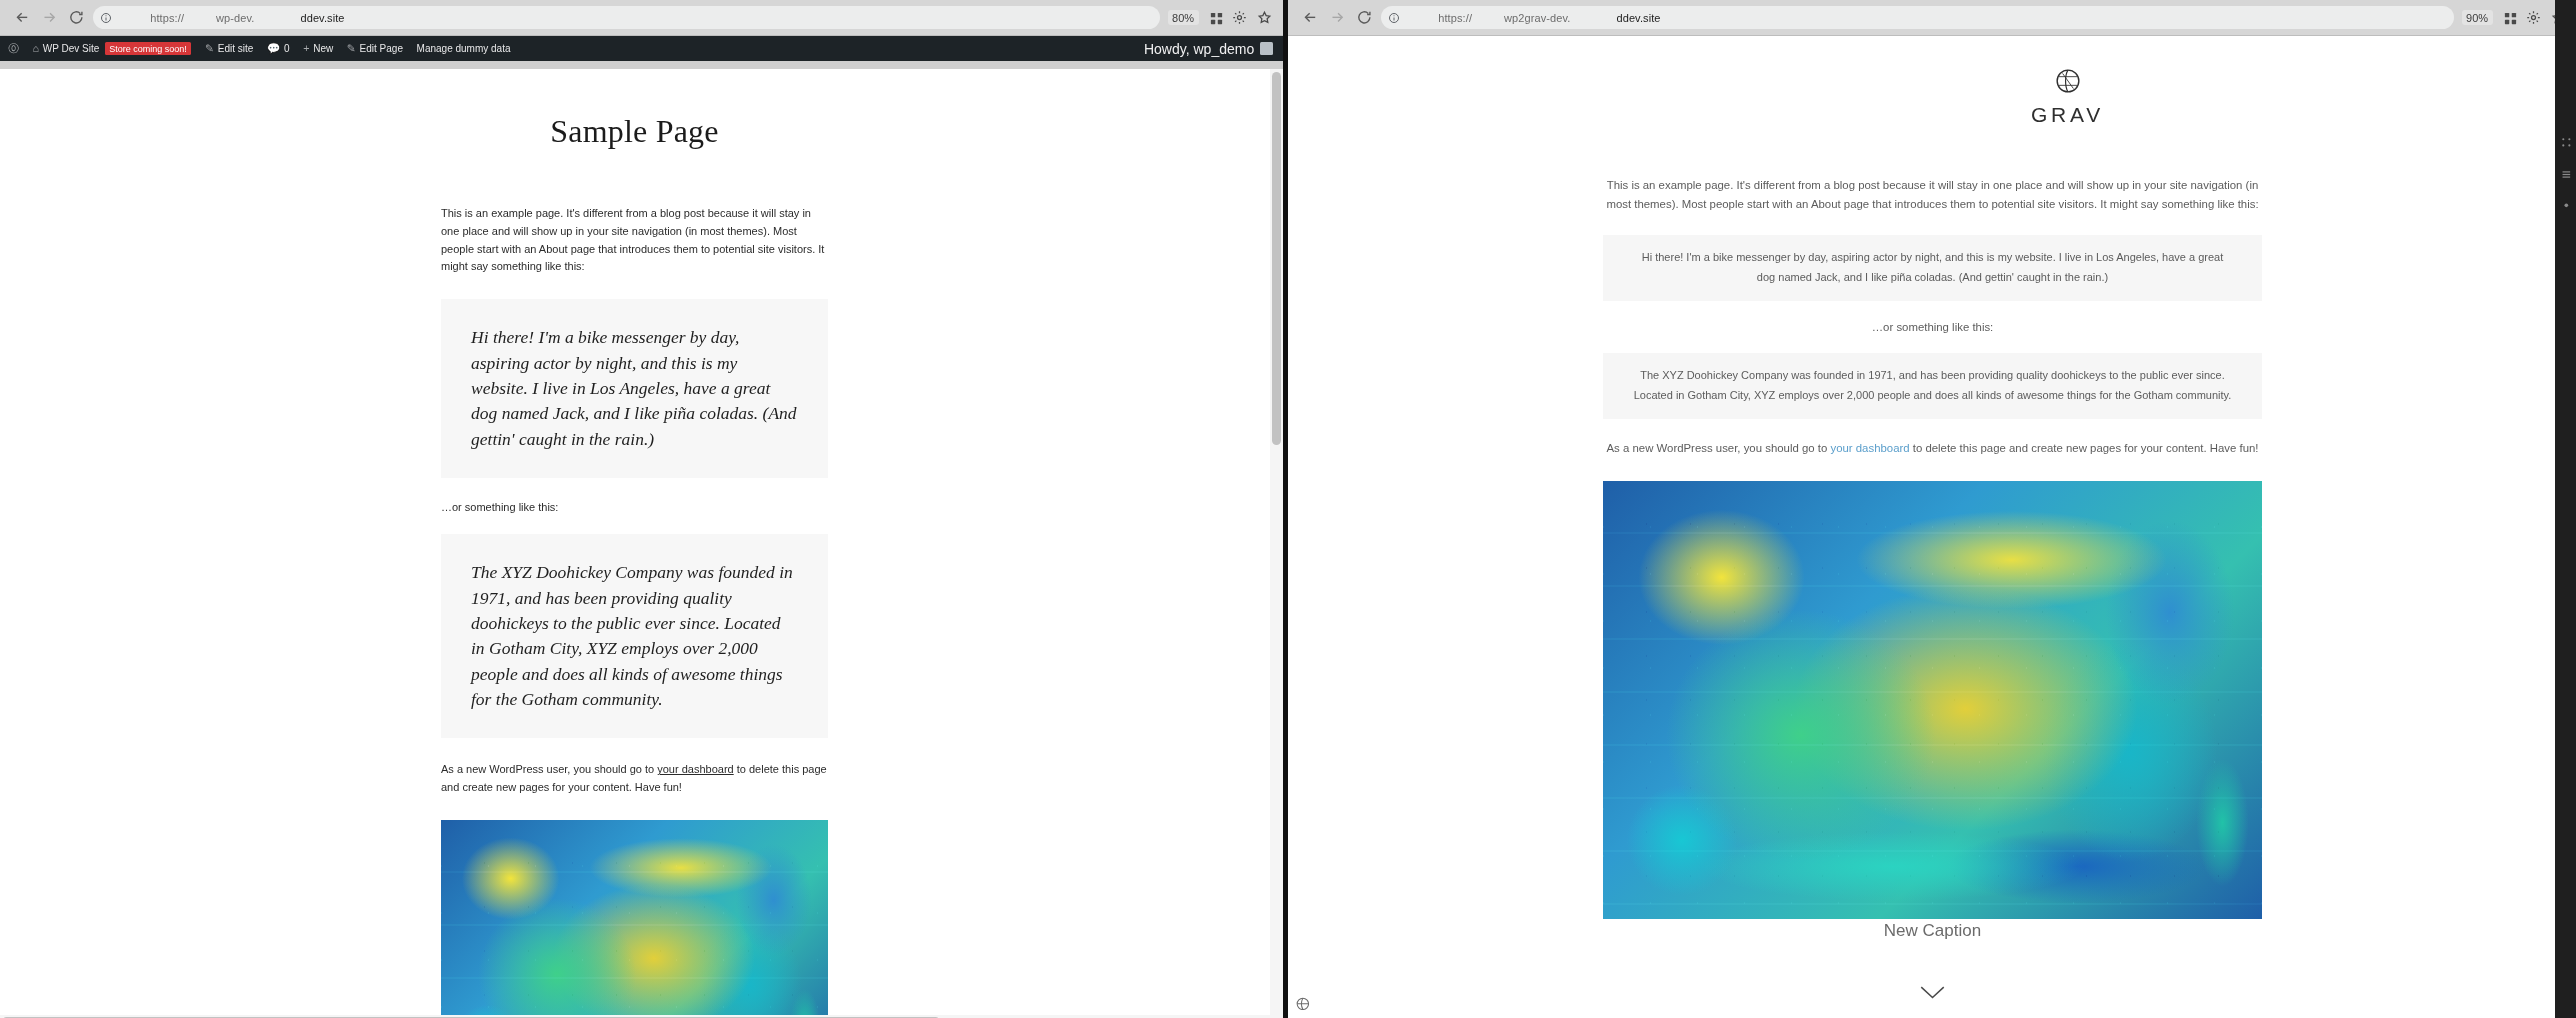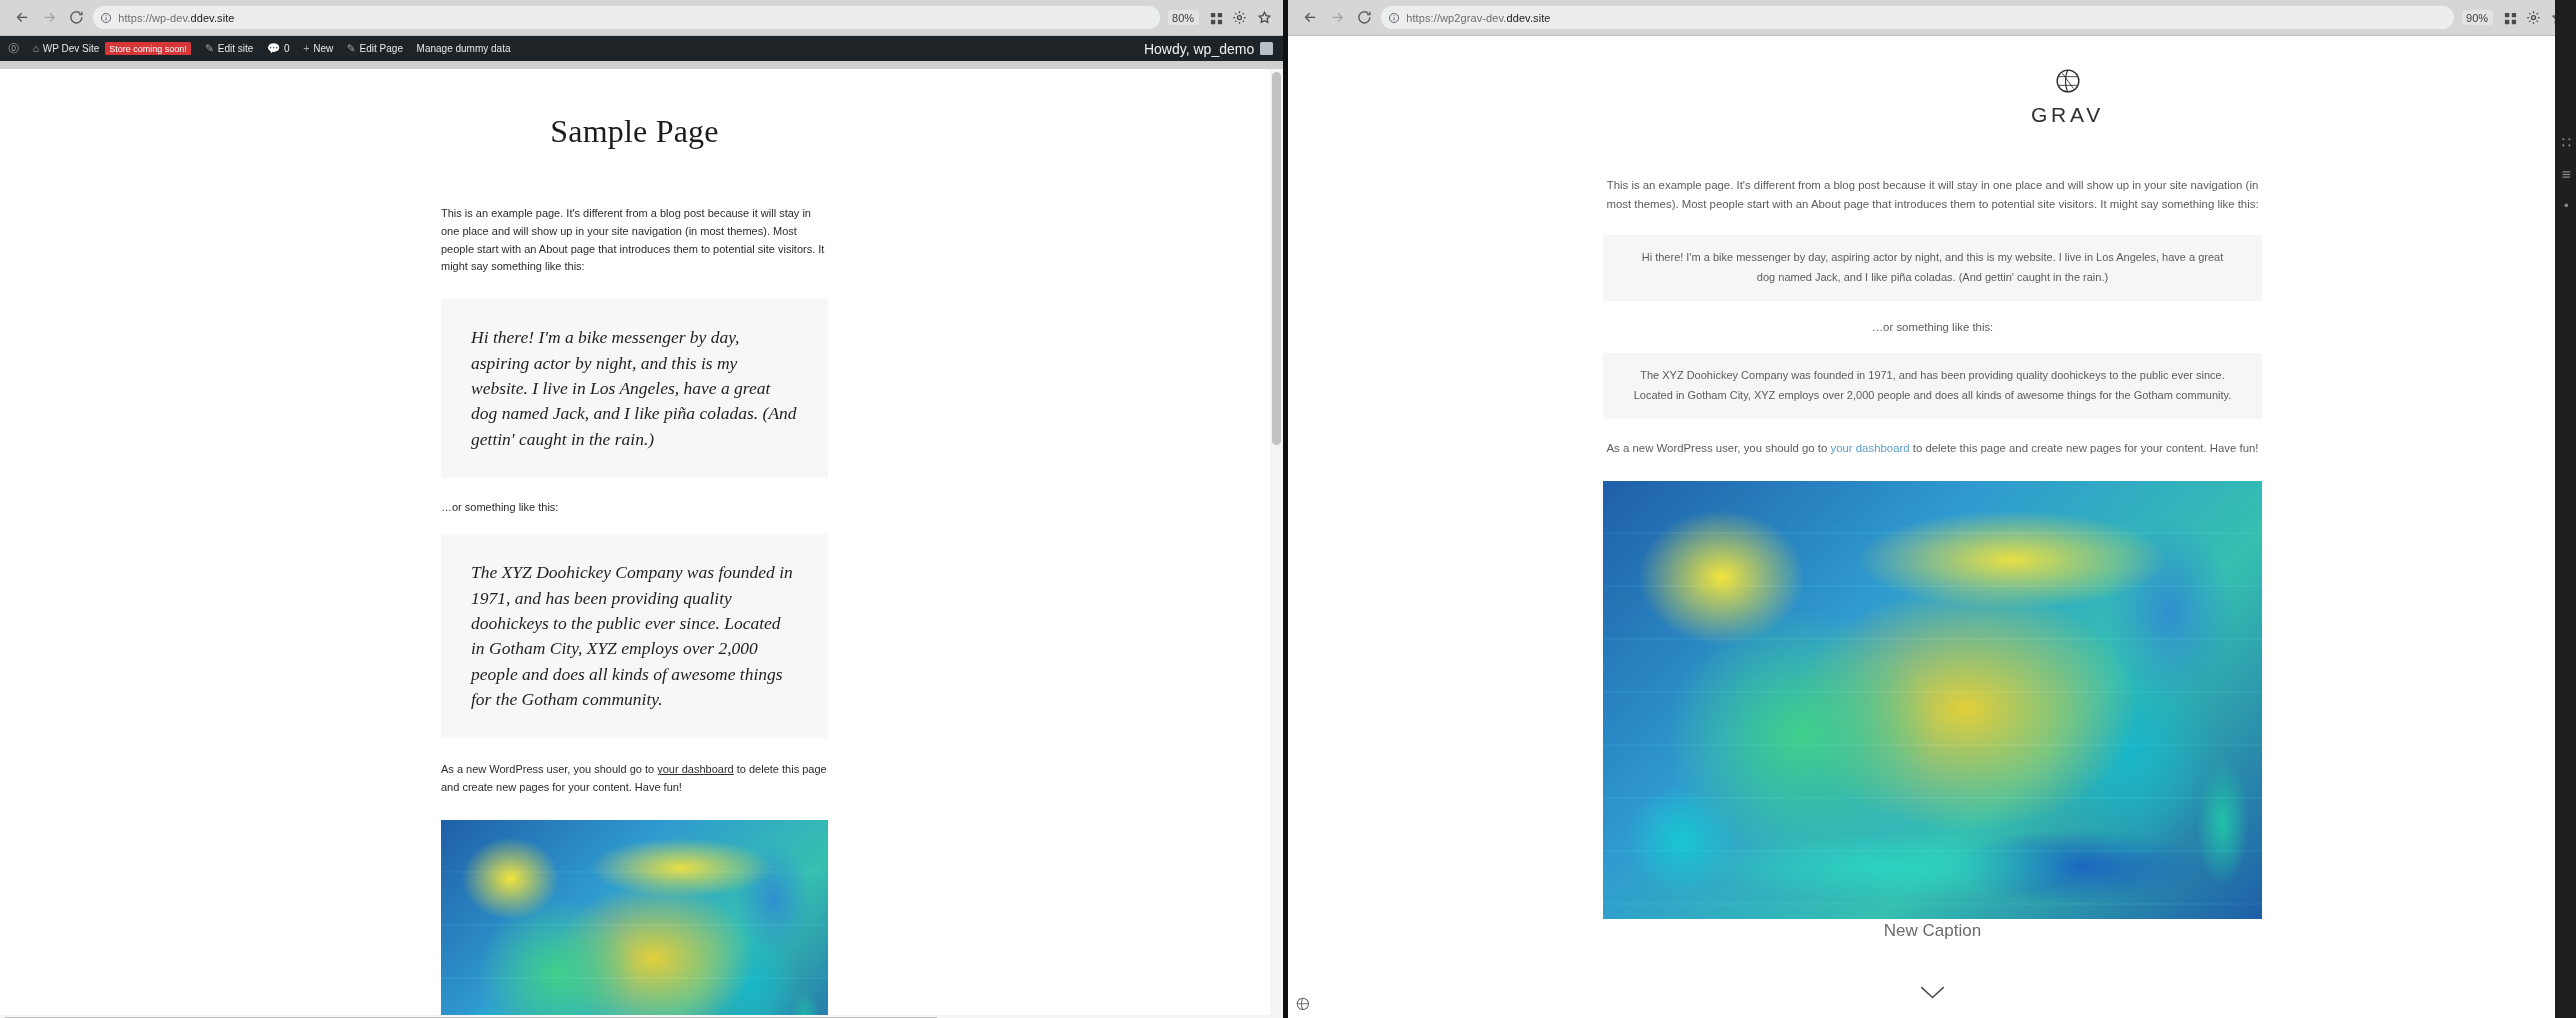--- a/index.html
+++ b/index.html
@@ -27,22 +27,22 @@
   .nav-ico.dim { opacity: .38; }
 
   .omnibox {
     flex: 1; height: 23px; background: #eceded; border-radius: 11.4px;
     display: flex; align-items: center; padding: 0 7.6px; gap: 6px;
     font-size: 10.7px; color: #2b2b2b; min-width: 0;
   }
   .omnibox .info-ico { width: 12px; height: 12px; flex: 0 0 12px; color: #5f6368; }
   .omnibox .info-ico svg { width: 12px; height: 12px; display: block; }
   .url { white-space: nowrap; overflow: hidden; text-overflow: ellipsis; font-size: 11px; letter-spacing: 0.1px; }
-  .url .dim { color: #6d6d6d; }
-  .url .bold { color: #1d1d1d; }
+  .url .dim { color: #6d6d6d; margin-left: 32px; }
+  .url .bold { color: #1d1d1d; margin-left: 46px; }
 
   .right-tools { display: flex; align-items: center; gap: 10px; padding-right: 3px; }
   .zoombadge {
     font-size: 11px; color: #3c3c3c; background: #e3e3e3;
     border-radius: 3px; padding: 1.5px 4.6px;
   }
   .tool-ico { width: 15px; height: 15px; color: #4a4a4a; }
   .tool-ico svg { width: 15px; height: 15px; display: block; }
   .tool-ico.square { width: 13.7px; height: 13.7px; }
 

